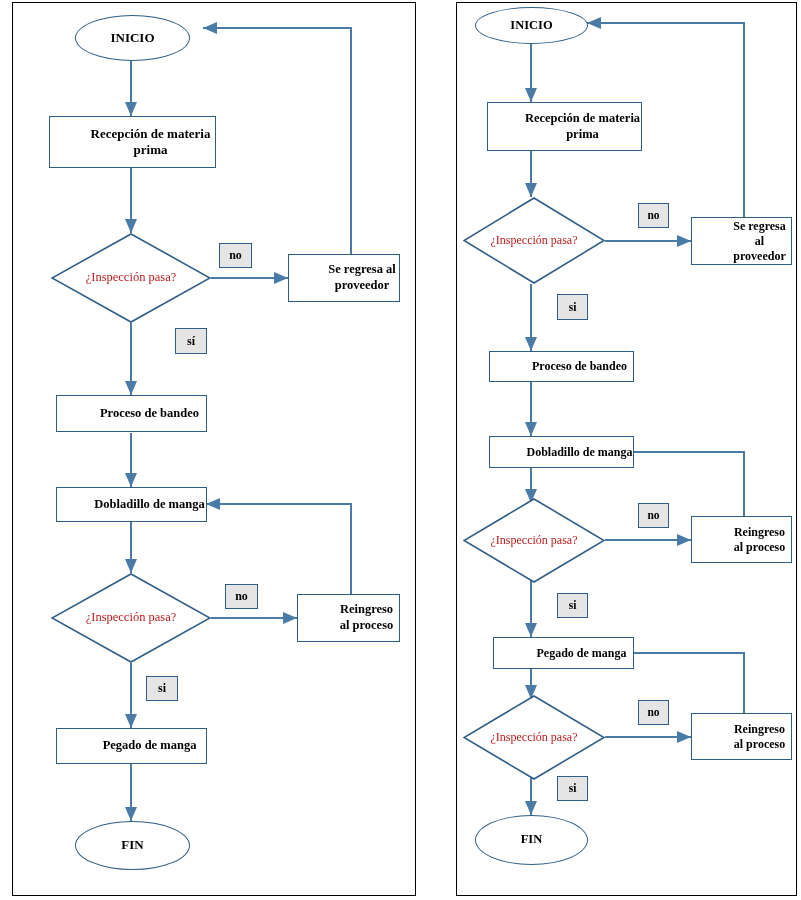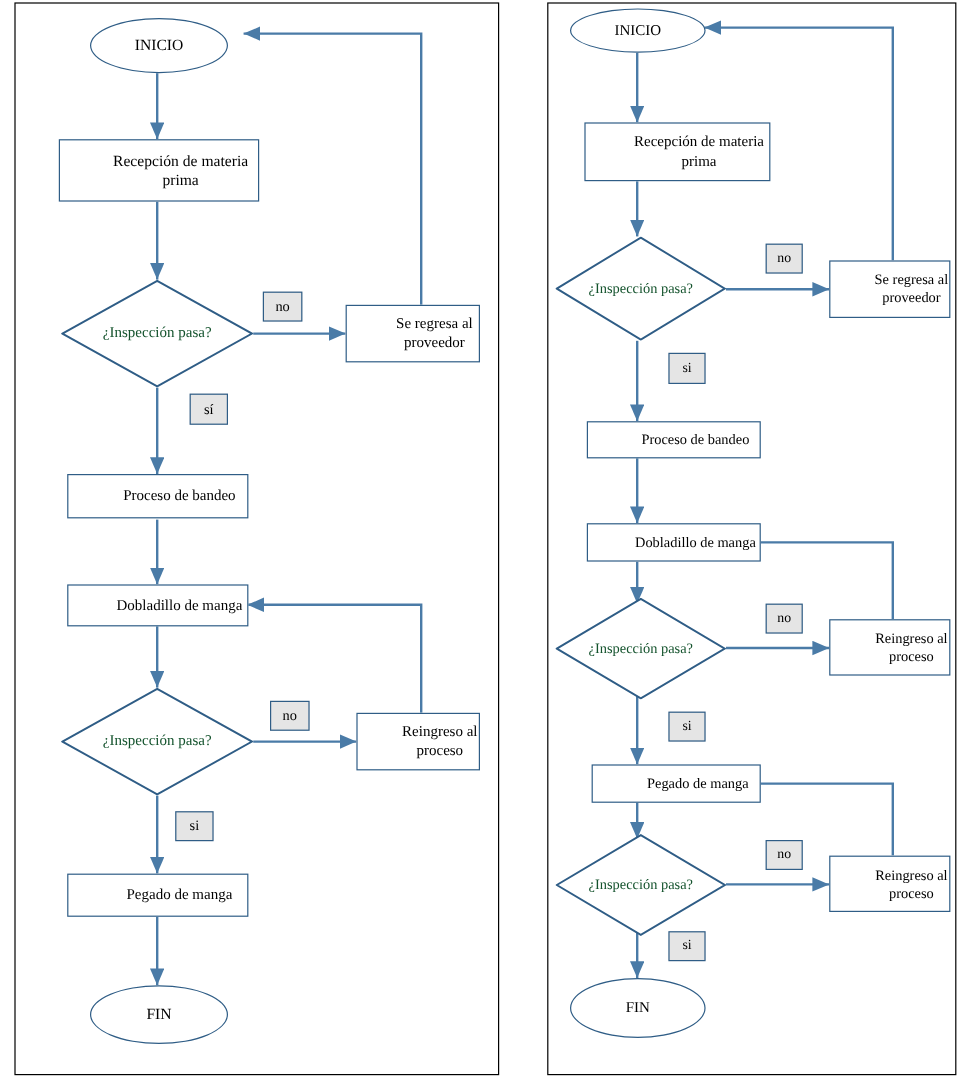--- a/index.html
+++ b/index.html
@@ -26,20 +26,21 @@
 
   .node {
     position: absolute;
     box-sizing: border-box;
     display: flex;
     align-items: center;
     justify-content: center;
     text-align: center;
     color: #000000;
     line-height: 1.25;
+    font-weight: bold;
   }
   .proc {
     border: 1px solid #2f5d86;
     background: #ffffff;
     padding-left: 36px;
   }
   .term {
     border: 1px solid #2f5d86;
     background: #ffffff;
     border-radius: 50%;
@@ -58,21 +59,21 @@
   }
   .diamond-text {
     position: absolute;
     left: 0; top: 0;
     width: 100%; height: 100%;
     display: flex;
     align-items: center;
     justify-content: center;
     text-align: center;
     line-height: 1.25;
-    color: #14532d;
+    color: #b91c1c;
   }
   svg.conn {
     position: absolute;
     left: 0; top: 0;
     width: 100%;
     height: 100%;
     overflow: visible;
     pointer-events: none;
   }
 </style>
@@ -133,21 +134,21 @@
     </div>
 
     <div class="node label-box" style="left:206px; top:240px; width:33px; height:25px; font-size:12px;">
       <span>no</span>
     </div>
 
     <div class="node proc" style="left:275px; top:251px; width:112px; height:48px; font-size:12.5px;">
       <span>Se regresa al proveedor</span>
     </div>
 
-    <div class="node label-box" style="left:145px; top:325px; width:32px; height:26px; font-size:12px;">
+    <div class="node label-box" style="left:162px; top:325px; width:32px; height:26px; font-size:12px;">
       <span>sí</span>
     </div>
 
     <div class="node proc" style="left:43px; top:392px; width:151px; height:37px; font-size:12.5px;">
       <span>Proceso de bandeo</span>
     </div>
 
     <div class="node proc" style="left:43px; top:484px; width:151px; height:35px; font-size:12.5px;">
       <span>Dobladillo de manga</span>
     </div>

